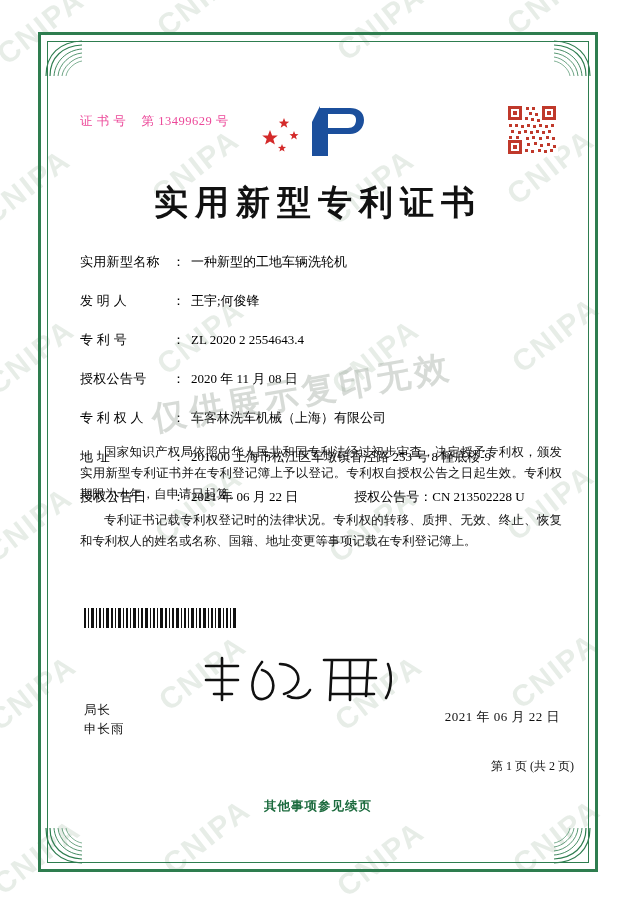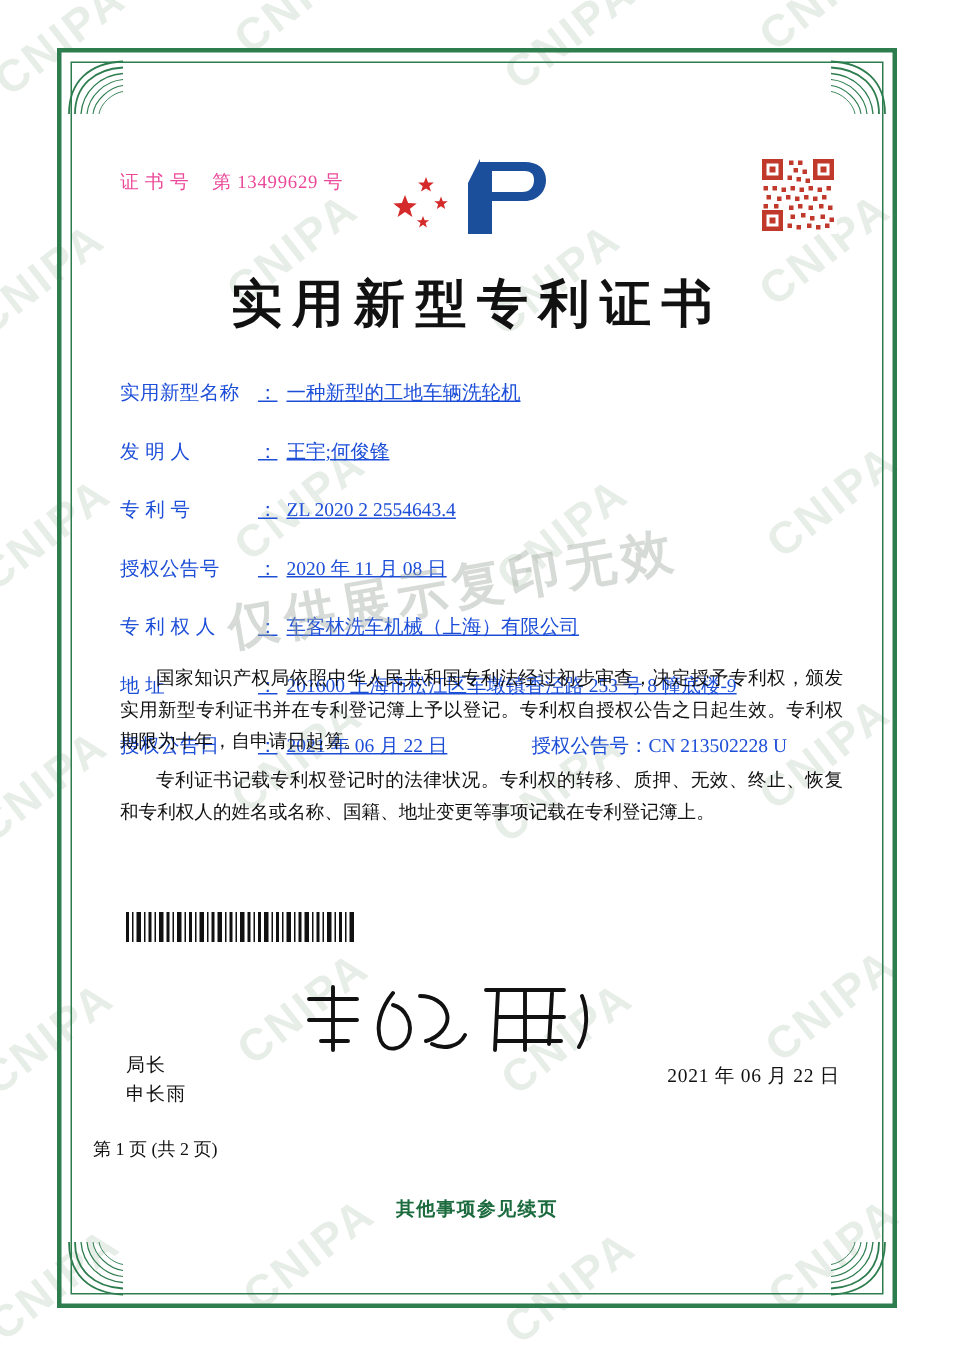--- a/index.html
+++ b/index.html
@@ -126,25 +126,24 @@
   }
 
   .fields {
     position: absolute;
     left: 18px;
     right: 10px;
     top: 196px;
   }
   .field-row {
     font-size: 13px;
-    color: #1d4ed8;
+    color: #000000;
     margin-bottom: 23.5px;
     line-height: 1.2;
     white-space: nowrap;
-    text-decoration: underline;
   }
   .f-label {
     display: inline-block;
     width: 92px;
     letter-spacing: 0.3px;
   }
   .f-sep { margin-right: 6px; }
   .f-value { }
   .inline-second {
     display: inline-block;
@@ -197,21 +196,21 @@
     top: 650px;
     font-size: 13px;
     color: #111;
     letter-spacing: 0.5px;
   }
 
   .page-no {
     position: absolute;
     left: 0; right: 0;
     top: 700px;
-    text-align: left;
+    text-align: right;
     font-size: 12px;
     color: #111;
   }
 
   .footer-note {
     position: absolute;
     left: 0; right: 0;
     top: 740px;
     text-align: center;
     font-size: 12.5px;

